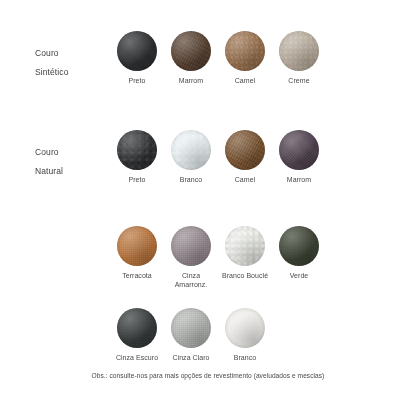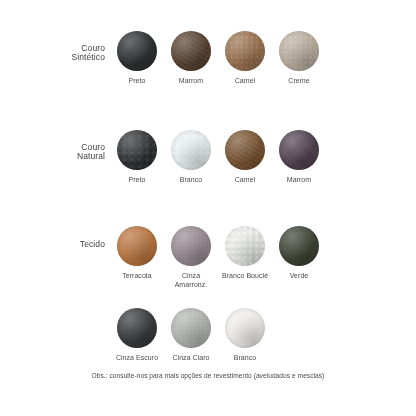--- a/index.html
+++ b/index.html
@@ -16,23 +16,22 @@
     position: relative;
   }
   .sheet {
     position: relative;
     width: 416px;
     height: 416px;
   }
   .group-label {
     position: absolute;
     width: 70px;
-    text-align: right;
     font-size: 8.5px;
-    line-height: 9px;
+    line-height: 19px;
     color: #3f3f3f;
     letter-spacing: 0.1px;
   }
   .row {
     position: absolute;
     left: 0;
     width: 416px;
     height: 70px;
   }
   .swatch-cell {
@@ -143,21 +142,20 @@
         <div class="swatch-label">Camel</div>
       </div>
       <div class="swatch-cell" style="left: 272px;">
         <div class="swatch" style="background: rgb(83, 69, 82);">
           <div class="grain" style="background-image:repeating-linear-gradient(45deg, rgba(255,255,255,0.10) 0 1px, rgba(0,0,0,0.12) 1px 2px),repeating-linear-gradient(-45deg, rgba(255,255,255,0.08) 0 1px, rgba(0,0,0,0.10) 1px 2px);"></div>
           <div class="sheen"></div>
         </div>
         <div class="swatch-label">Marrom</div>
       </div>
     </div>
-    <div class="group-label" style="top: 240px; left: 35px; white-space: pre-line;">Tecido</div>
     <div class="row" style="top: 226px;">
       <div class="swatch-cell" style="left: 110px;">
         <div class="swatch" style="background: rgb(185, 117, 64);">
           <div class="grain" style="background-image:repeating-linear-gradient(0deg, rgba(0,0,0,0.05) 0 1px, rgba(255,255,255,0.06) 1px 2px),repeating-linear-gradient(90deg, rgba(0,0,0,0.05) 0 1px, rgba(255,255,255,0.06) 1px 2px);"></div>
           <div class="sheen"></div>
         </div>
         <div class="swatch-label">Terracota</div>
       </div>
       <div class="swatch-cell" style="left: 164px;">
         <div class="swatch" style="background: rgb(150, 138, 144);">

